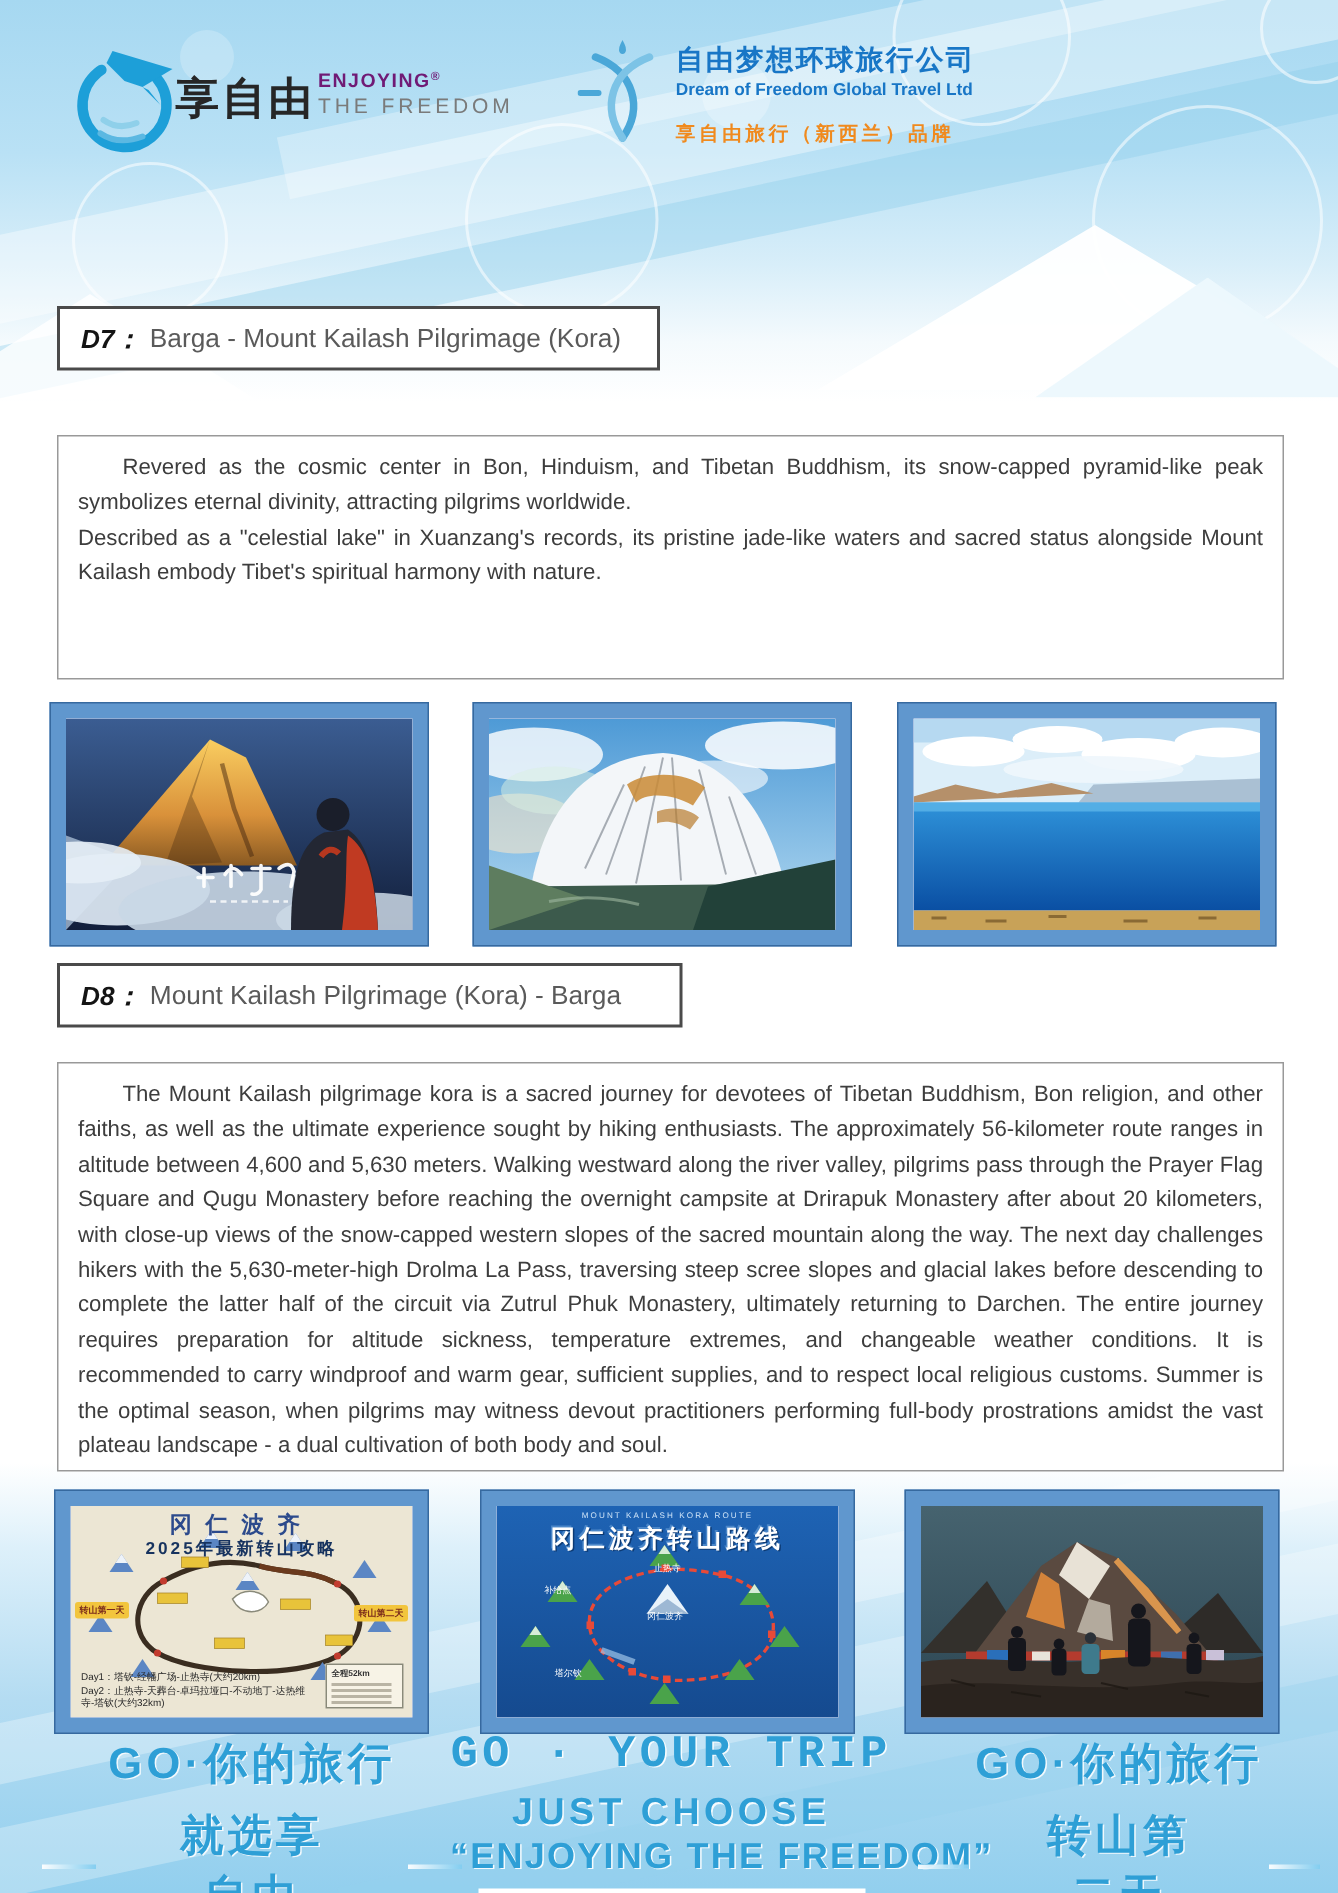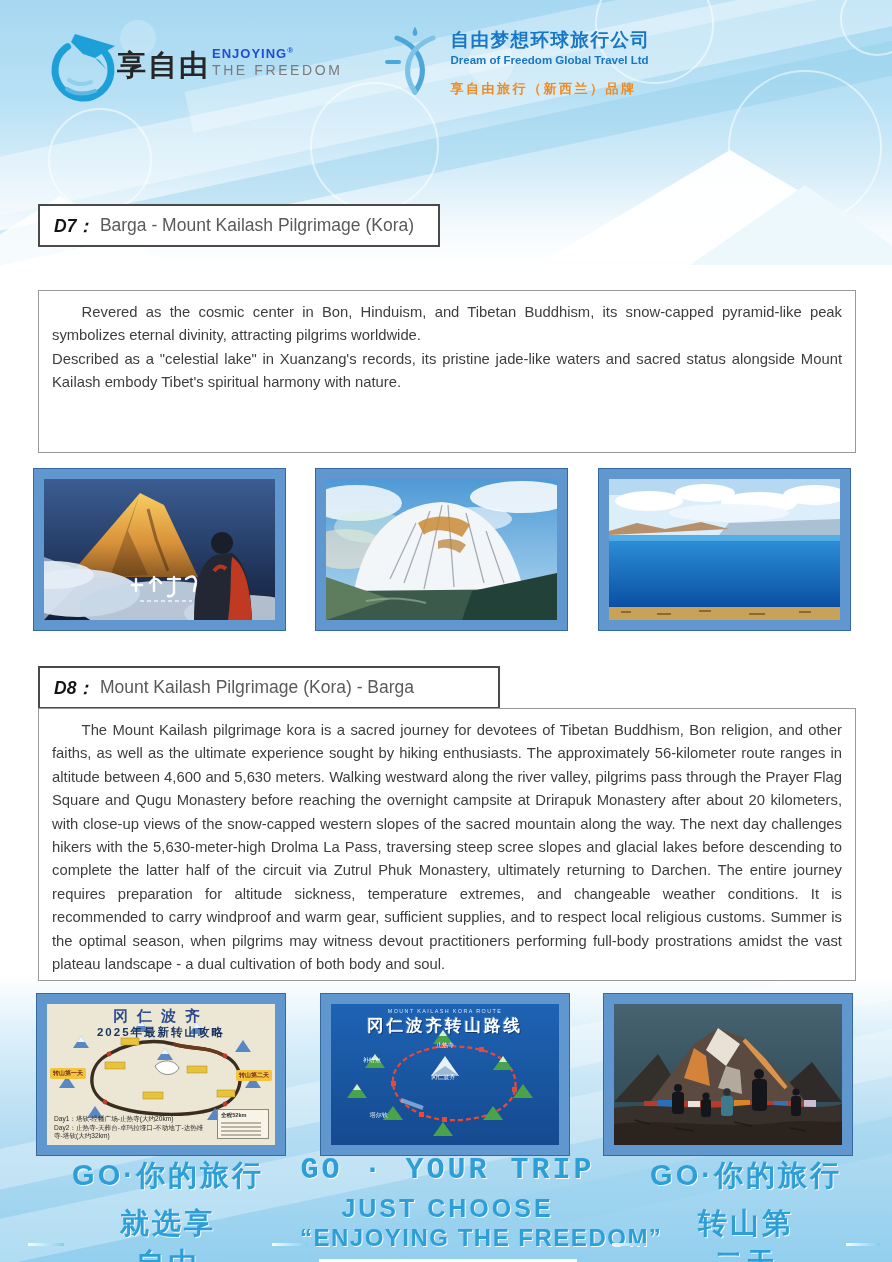--- a/index.html
+++ b/index.html
@@ -28,32 +28,32 @@
   .mtn{position:absolute;clip-path:polygon(50% 0,100% 100%,0 100%);}
   .m1{left:545px;top:150px;width:370px;height:110px;background:rgba(255,255,255,.95);}
   .m2{left:690px;top:185px;width:230px;height:80px;background:rgba(236,248,253,.95);}
   .m3{left:-50px;top:196px;width:220px;height:70px;background:rgba(255,255,255,.8);}
   
   .header{position:absolute;left:45px;top:26px;display:flex;align-items:flex-start;gap:42px;}
   .logo-left{display:flex;align-items:center;}
   .ll-text{display:flex;align-items:flex-start;margin-left:-6px;}
   .ll-cn{font-size:29px;font-weight:bold;color:#262626;letter-spacing:2px;}
   .ll-en-block{margin-left:2px;padding-bottom:3px;}
-  .ll-en{font-size:13px;font-weight:bold;color:#1d4ed8;letter-spacing:1px;}
+  .ll-en{font-size:13px;font-weight:bold;color:#701a75;letter-spacing:1px;}
   .ll-en sup{font-size:8px;}
   .ll-tag{font-size:14px;color:#7a7a7a;letter-spacing:2.6px;margin-top:1px;}
   .logo-right{display:flex;align-items:center;gap:8px;}
   .lr-cn{font-size:18.5px;font-weight:bold;color:#1876c6;letter-spacing:1.5px;}
   .lr-en{font-size:11.5px;font-weight:bold;color:#1876c6;margin-top:2px;}
   .lr-brand{font-size:13px;font-weight:bold;color:#f08a1e;letter-spacing:2.5px;margin-top:14px;}
   
   .day-box{position:absolute;background:#ffffff;border:2px solid #4a4a4a;
     display:flex;align-items:center;padding:0 14px;box-sizing:border-box;height:43px;}
   .day7-box{left:38px;top:204px;width:402px;}
-  .day8-box{left:38px;top:666px;width:462px;}
+  .day8-box{left:38px;top:642px;width:417px;}
   .day-label{font-size:17.5px;font-weight:bold;color:#141414;font-style:italic;}
   .day-title{font-size:17.5px;color:#5a5a5a;margin-left:6px;}
   
   .text-box{position:absolute;background:#ffffff;border:1px solid #999999;
     box-sizing:border-box;padding:10px 13px;color:#3d3d3d;}
   .tb1{left:38px;top:290px;width:818px;height:163px;}
   .tb2{left:38px;top:708px;width:818px;height:273px;}
   .text-box p{margin:0;font-size:14.8px;line-height:23.4px;text-align:justify;}
   .indent{text-indent:2em;}
   

